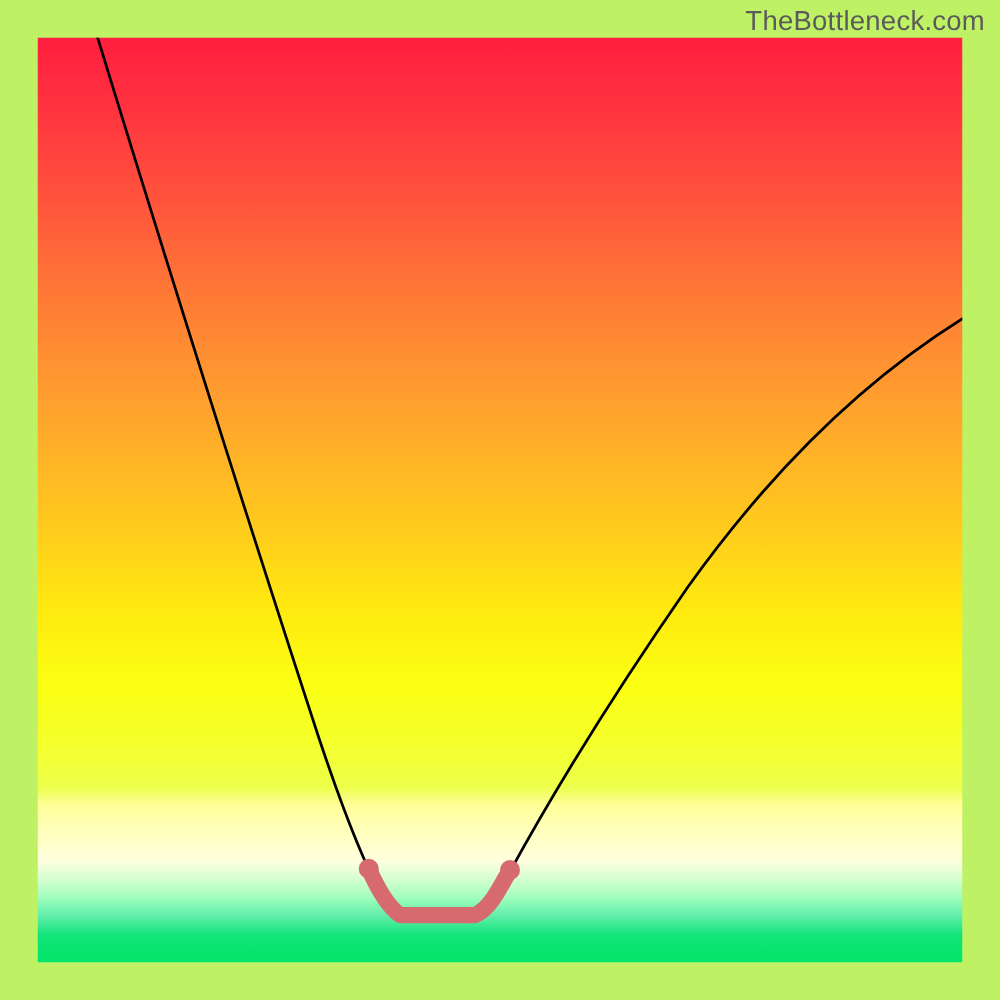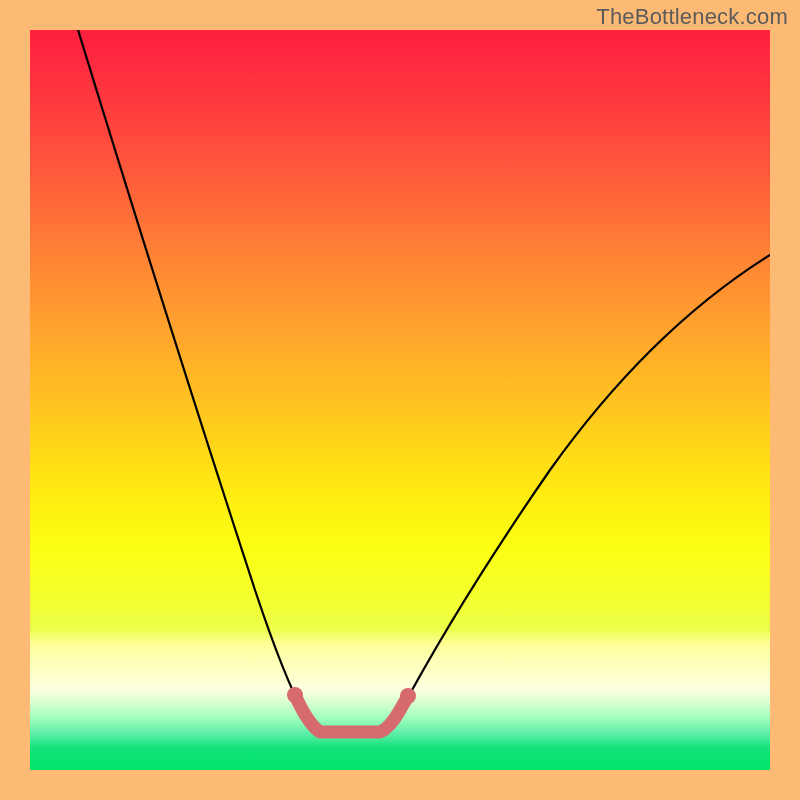--- a/index.html
+++ b/index.html
@@ -8,21 +8,21 @@
     width: 800px;
     height: 800px;
     background: #000;
     font-family: Arial, Helvetica, sans-serif;
     overflow: hidden;
   }
   .frame {
     position: relative;
     width: 800px;
     height: 800px;
-    background: #fdba74;
+    background: #bef264;
   }
   .watermark {
     position: absolute;
     top: 4px;
     right: 12px;
     color: #5b5b5b;
     font-size: 22px;
     font-weight: 400;
     letter-spacing: 0.2px;
     z-index: 20;

